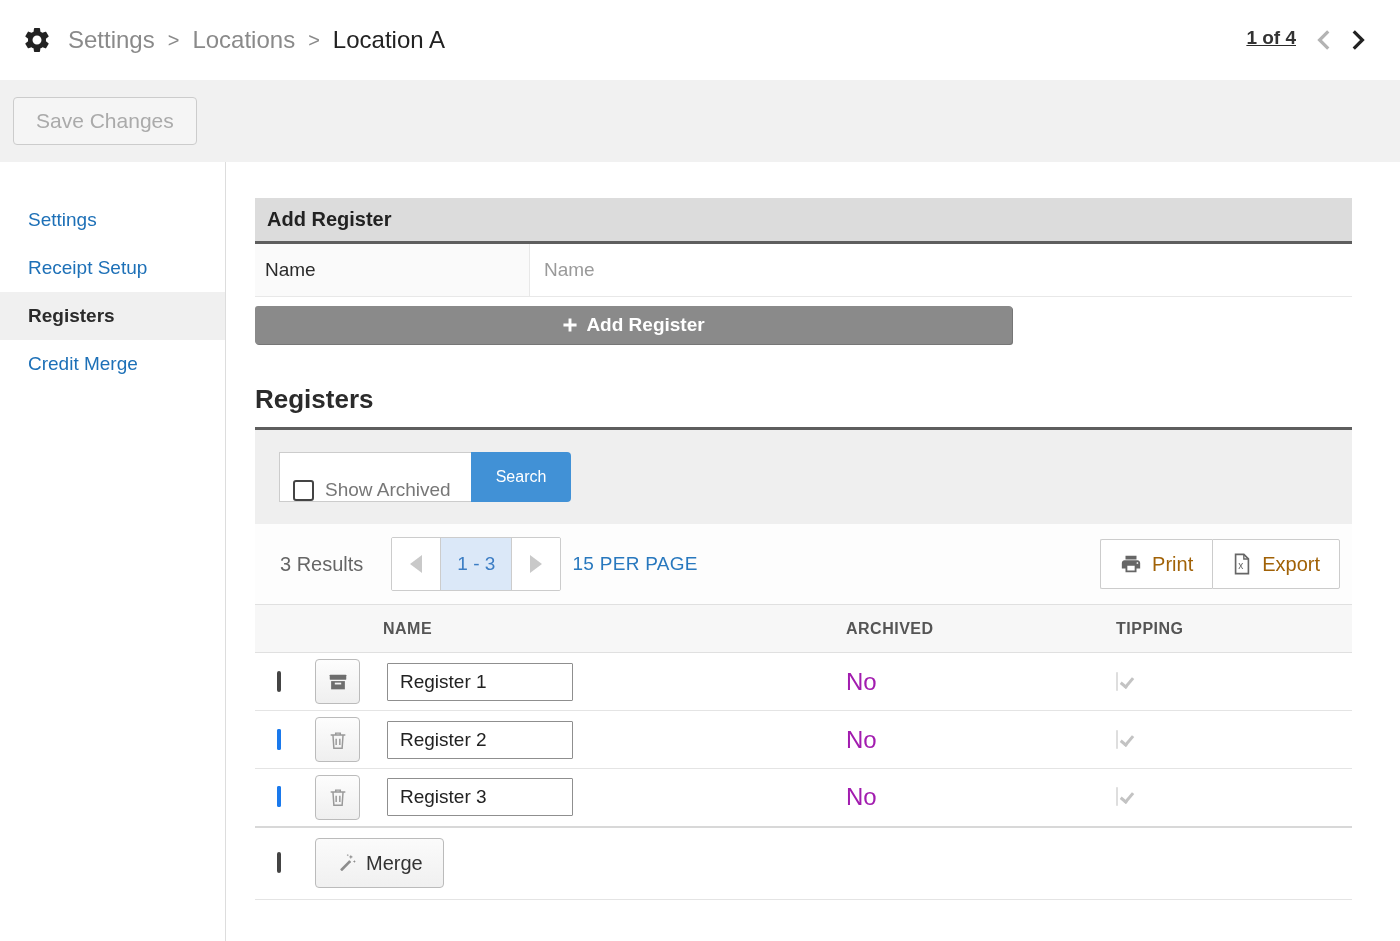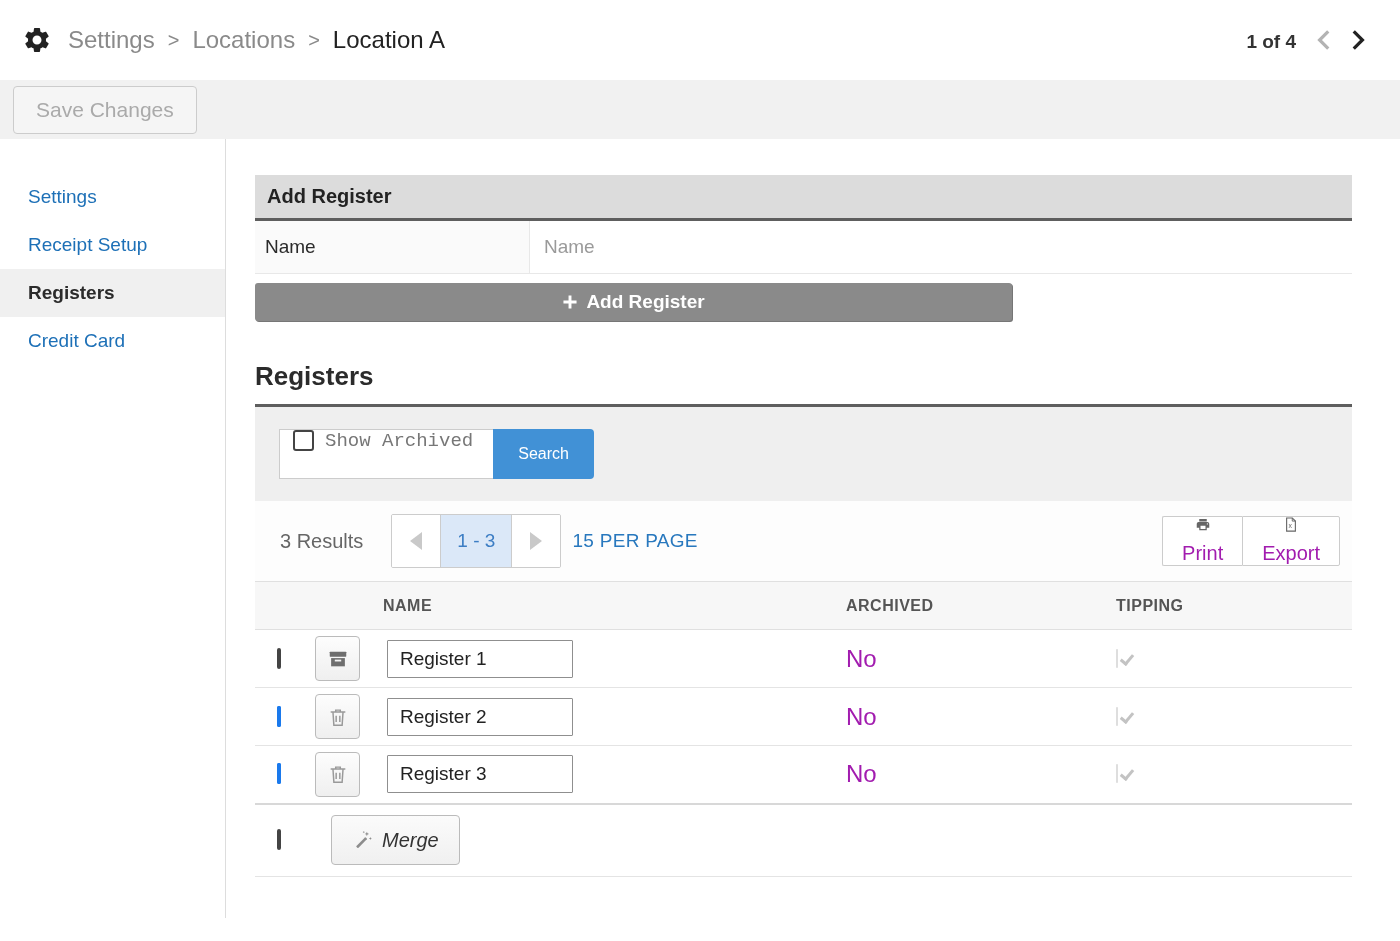--- a/index.html
+++ b/index.html
@@ -6,26 +6,26 @@
   html,body { width:1400px; height:941px; background:#ffffff;
     font-family:"Liberation Sans","DejaVu Sans",sans-serif; color:#2b2b2b; }
 
   
   .app-header { height:80px; background:#fff; display:flex; align-items:center; padding:0 30px 0 22px; }
   .gear { width:30px; height:30px; margin-right:16px; flex:0 0 auto; }
   .crumbs { display:flex; align-items:center; gap:13px; font-size:24px; }
   .crumb-muted { color:#8a8a8a; }
   .crumb-sep { color:#8a8a8a; font-size:20px; }
   .crumb-current { color:#222; }
-  .pager { margin-left:auto; display:flex; align-items:flex-end; gap:6px; }
+  .pager { margin-left:auto; display:flex; align-items:flex-start; gap:6px;text-decoration:underline; }
   .pager-label { font-size:19px; font-weight:bold; color:#333; margin-right:10px; }
   .chev { width:26px; height:26px; cursor:pointer; }
 
   
-  .toolbar { height:59px; background:#f1f1f1; display:flex; align-items:center; padding-left:13px; }
+  .toolbar { height:82px; background:#f1f1f1; display:flex; align-items:center; padding-left:13px; }
   .save-btn { height:48px; padding:0 22px; font-size:21px; color:#aaa; background:#f5f5f5;
     border:1px solid #ccc; border-radius:4px; font-family:inherit; }
 
   
   .body-wrap { display:flex; min-height:779px; }
   .sidebar { width:226px; flex:0 0 226px; border-right:1px solid #ddd; padding-top:34px; }
   .side-item { display:block; padding:13px 28px; font-size:19px; color:#1d70b7; cursor:pointer; }
   .side-item.active { color:#2b2b2b; font-weight:bold; background:#f0f0f0; cursor:default; }
 
   .main { flex:1; padding:36px 48px 0 29px; }
@@ -44,21 +44,21 @@
     border-radius:3px; font-size:19px; font-weight:bold; font-family:inherit; cursor:pointer;
     display:flex; align-items:center; justify-content:center; gap:8px; box-shadow:1px 1px 0 #767676; }
   .plus-icon { width:16px; height:16px; display:inline-block; }
 
   
   .registers-title { margin-top:40px; font-size:26px; font-weight:bold; color:#2b2b2b; }
   .registers-panel { margin-top:12px; border-top:3px solid #5e5e5e; }
   .search-band { background:#efefef; padding:22px 24px; display:flex; }
   .search-group { display:flex; }
   .archived-box { background:#fff; border:1px solid #ccc; border-right:none; height:50px;
-    display:flex; align-items:flex-start; gap:11px; padding:0 20px 0 13px; cursor:pointer;font-family:Liberation Mono, monospace; }
+    display:flex; align-items:flex-end; gap:11px; padding:0 20px 0 13px; cursor:pointer; }
   .cb { width:21px; height:21px; border:2px solid #444; border-radius:3px; background:#fff;
     flex:0 0 auto; position:relative; cursor:pointer; }
   .cb.checked { background:#1a79ec; border-color:#1a79ec; }
   .cb.checked::after { content:""; position:absolute; left:6px; top:1px; width:6px; height:12px;
     border:solid #fff; border-width:0 3px 3px 0; transform:rotate(40deg); }
   .cb.disabled { background:#ececec; border:1px solid #dedede; cursor:default; width:20px; height:20px; }
   .cb.disabled::after { content:""; position:absolute; left:6px; top:2px; width:5px; height:10px;
     border:solid #c3c3c3; border-width:0 3px 3px 0; transform:rotate(40deg); }
   .archived-label { font-size:19px; color:#777; }
   .search-btn { height:50px; padding:0 25px; background:#4191d6; color:#fff; border:none;
@@ -69,21 +69,21 @@
   .page-group { display:flex; border:1px solid #ccc; border-radius:2px; overflow:hidden; }
   .page-arrow { width:48px; height:52px; background:#fff; display:flex; align-items:center;
     justify-content:center; cursor:pointer; }
   .tri-left { width:0; height:0; border-style:solid; border-width:9px 12px 9px 0; border-color:transparent #c9c9c9 transparent transparent; }
   .tri-right { width:0; height:0; border-style:solid; border-width:9px 0 9px 12px; border-color:transparent transparent transparent #c9c9c9; }
   .page-current { width:72px; height:52px; background:#dbe8f8; color:#3c7dc4; font-size:19px;
     display:flex; align-items:center; justify-content:center; border-left:1px solid #ccc; border-right:1px solid #ccc; }
   .per-page { margin-left:11px; font-size:19px; color:#2878be; cursor:pointer; letter-spacing:0.3px; }
   .print-export { margin-left:auto; display:flex; }
   .pe-btn { height:50px; padding:0 19px; background:#fff; border:1px solid #ccc; font-size:20px;
-    color:#a21caf; font-family:inherit; display:flex; align-items:center; gap:10px; cursor:pointer;flex-direction:column; }
+    color:#a16207; font-family:inherit; display:flex; align-items:center; gap:10px; cursor:pointer; }
   .pe-btn.first { border-radius:2px 0 0 2px; border-right:none; }
   .pe-btn.last { border-radius:0 2px 2px 0; }
 
   
   table.registers { width:100%; border-collapse:collapse; }
   .registers thead tr { background:#f7f7f7; border-top:1px solid #e0e0e0; border-bottom:1px solid #e0e0e0; }
   .registers th { font-size:16px; color:#555; font-weight:600; letter-spacing:0.5px; text-align:left;
     height:48px; padding:0 0 0 4px; }
   .registers th.th-name { padding-left:10px; }
   .registers tbody tr { border-bottom:1px solid #e4e4e4; }
@@ -93,23 +93,23 @@
   .col-archived { width:270px; }
   .col-tipping { width:240px; }
   .td-select { padding-left:22px !important; }
   .icon-btn { width:45px; height:45px; margin-left:4px; border:1px solid #bbb; border-radius:4px;
     background:linear-gradient(#fdfdfd,#efefef); display:flex; align-items:center; justify-content:center; cursor:pointer; }
   .reg-name-input { width:186px; height:38px; margin-left:10px; border:1px solid #8f8f8f; border-radius:1px;
     font-size:19px; padding-left:12px; font-family:inherit; color:#222; }
   .archived-val { font-size:24px; color:#a21caf;margin-top:44px; }
   tr.merge-row { border-top:2px solid #d8d8d8; }
   tr.merge-row td { height:73px; }
-  .merge-btn { height:50px; padding:0 20px; margin-left:20px; border:1px solid #bbb; border-radius:4px;
+  .merge-btn { height:50px; padding:0 20px; margin-left:4px; border:1px solid #bbb; border-radius:4px;
     background:linear-gradient(#fbfbfb,#f0f0f0); font-size:20px; color:#333; font-family:inherit;
-    display:flex; align-items:center; gap:9px; cursor:pointer;font-style:italic; }
+    display:flex; align-items:center; gap:9px; cursor:pointer; }
 </style>
 </head>
 <body>
 
 <div class="app-header">
   <svg class="gear" viewBox="0 0 24 24">
     <path fill="#222" d="M19.14,12.94c0.04-0.3,0.06-0.61,0.06-0.94c0-0.32-0.02-0.64-0.07-0.94l2.03-1.58c0.18-0.14,0.23-0.41,0.12-0.61l-1.92-3.32c-0.12-0.22-0.37-0.29-0.59-0.22l-2.39,0.96c-0.5-0.38-1.03-0.7-1.62-0.94L14.4,2.81c-0.04-0.24-0.24-0.41-0.48-0.41h-3.84c-0.24,0-0.43,0.17-0.47,0.41L9.25,5.35C8.66,5.59,8.12,5.92,7.63,6.29L5.24,5.33c-0.22-0.08-0.47,0-0.59,0.22L2.74,8.87C2.62,9.08,2.66,9.34,2.86,9.48l2.03,1.58C4.84,11.36,4.8,11.69,4.8,12s0.02,0.64,0.07,0.94l-2.03,1.58c-0.18,0.14-0.23,0.41-0.12,0.61l1.92,3.32c0.12,0.22,0.37,0.29,0.59,0.22l2.39-0.96c0.5,0.38,1.03,0.7,1.62,0.94l0.36,2.54c0.05,0.24,0.24,0.41,0.48,0.41h3.84c0.24,0,0.44-0.17,0.47-0.41l0.36-2.54c0.59-0.24,1.13-0.56,1.62-0.94l2.39,0.96c0.22,0.08,0.47,0,0.59-0.22l1.92-3.32c0.12-0.22,0.07-0.47-0.12-0.61L19.14,12.94z M12,15.6c-1.98,0-3.6-1.62-3.6-3.6s1.62-3.6,3.6-3.6s3.6,1.62,3.6,3.6S13.98,15.6,12,15.6z"></path>
   </svg>
   <div class="crumbs">
     <span class="crumb-muted">Settings</span>
@@ -131,21 +131,21 @@
 
 <div class="toolbar">
   <button class="save-btn" disabled="">Save Changes</button>
 </div>
 
 <div class="body-wrap">
   <div class="sidebar">
     <span class="side-item">Settings</span>
     <span class="side-item">Receipt Setup</span>
     <span class="side-item active">Registers</span>
-    <span class="side-item">Credit Card</span>
+    <span class="side-item">Credit Merge</span>
   </div>
 
   <div class="main">
 
     <div>
       <div class="panel-header">Add Register</div>
       <div class="name-row">
         <div class="name-label-cell">Name</div>
         <div class="name-input-cell">
           <input class="name-input" type="text" placeholder="Name" style="">

